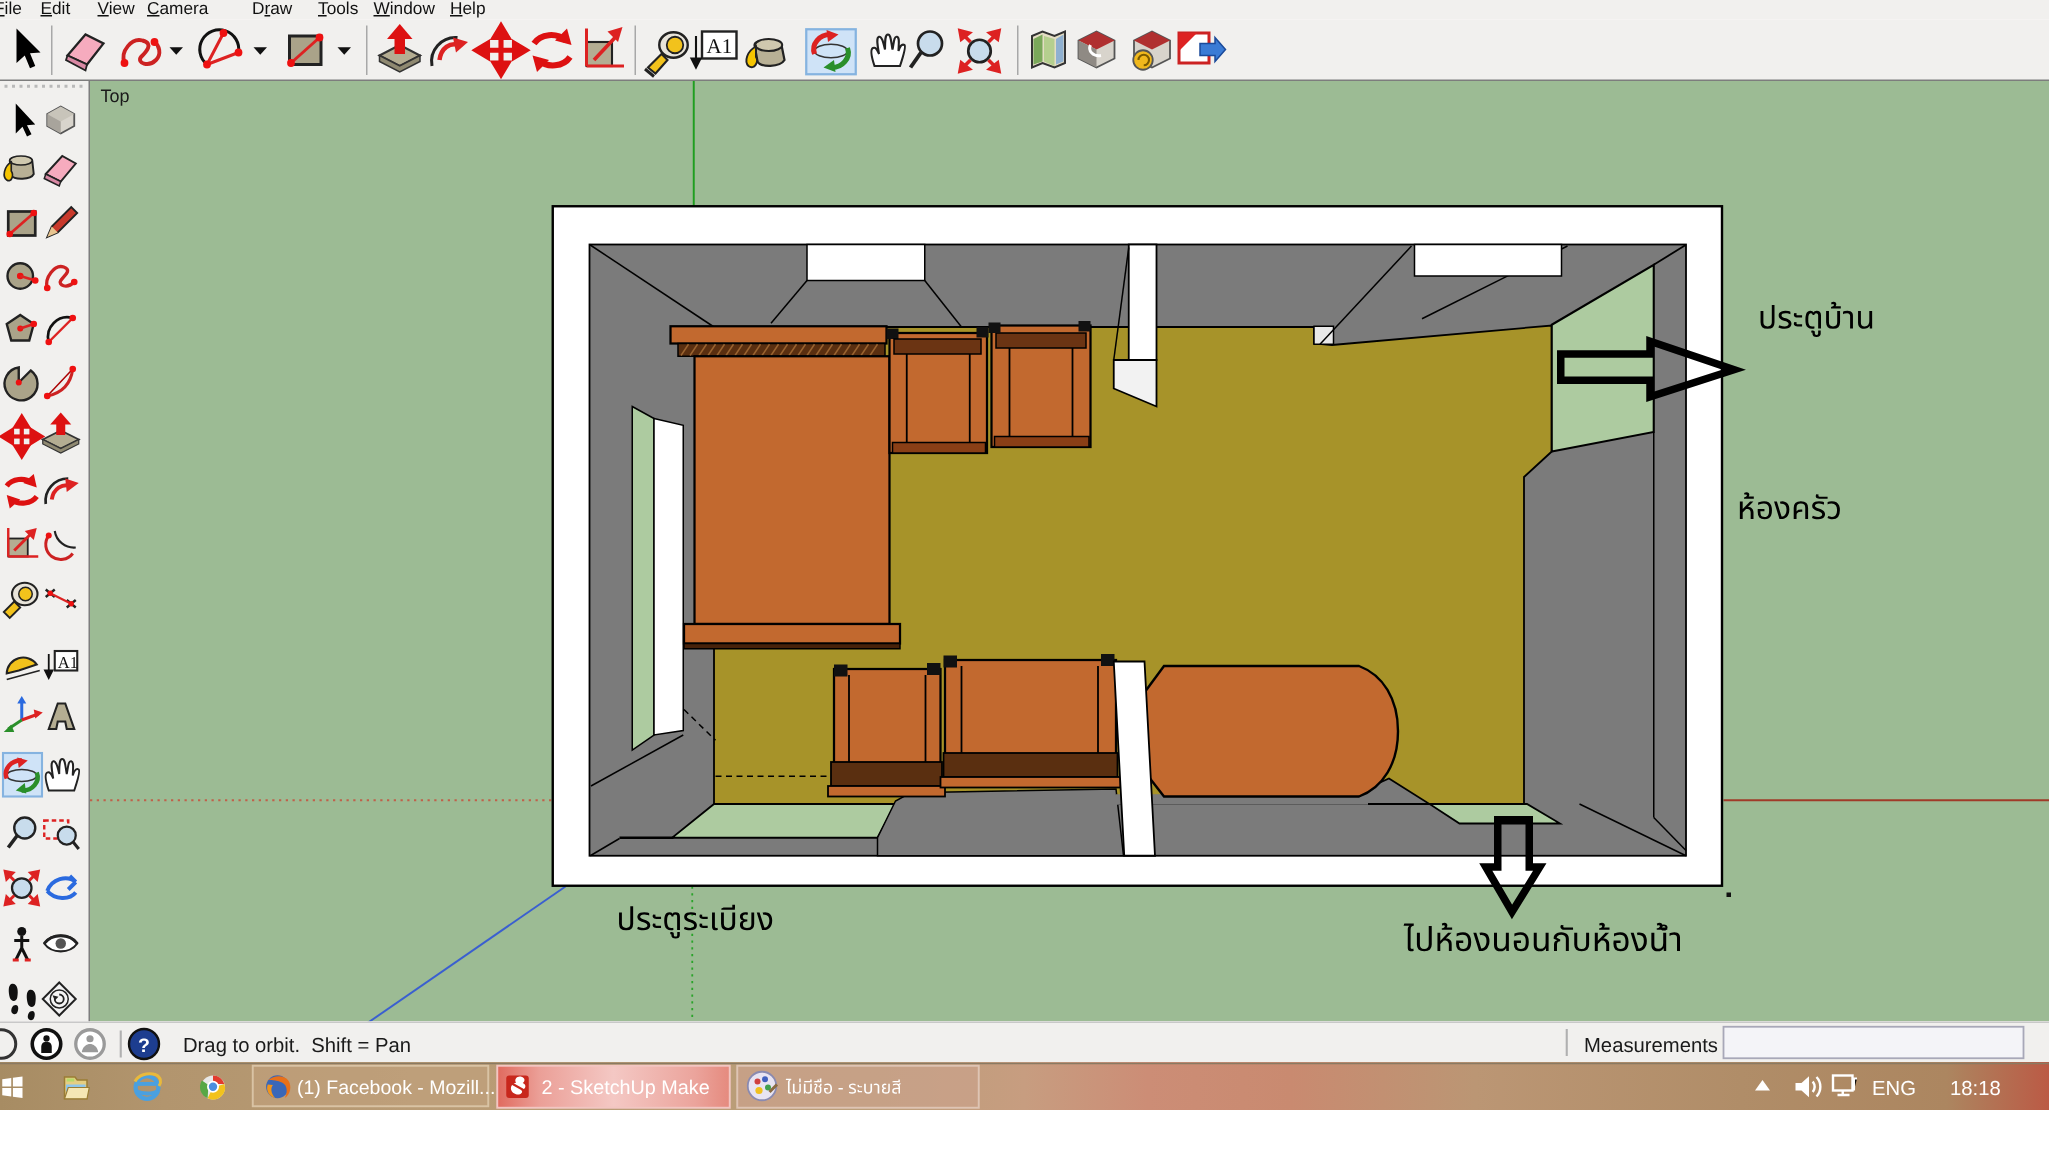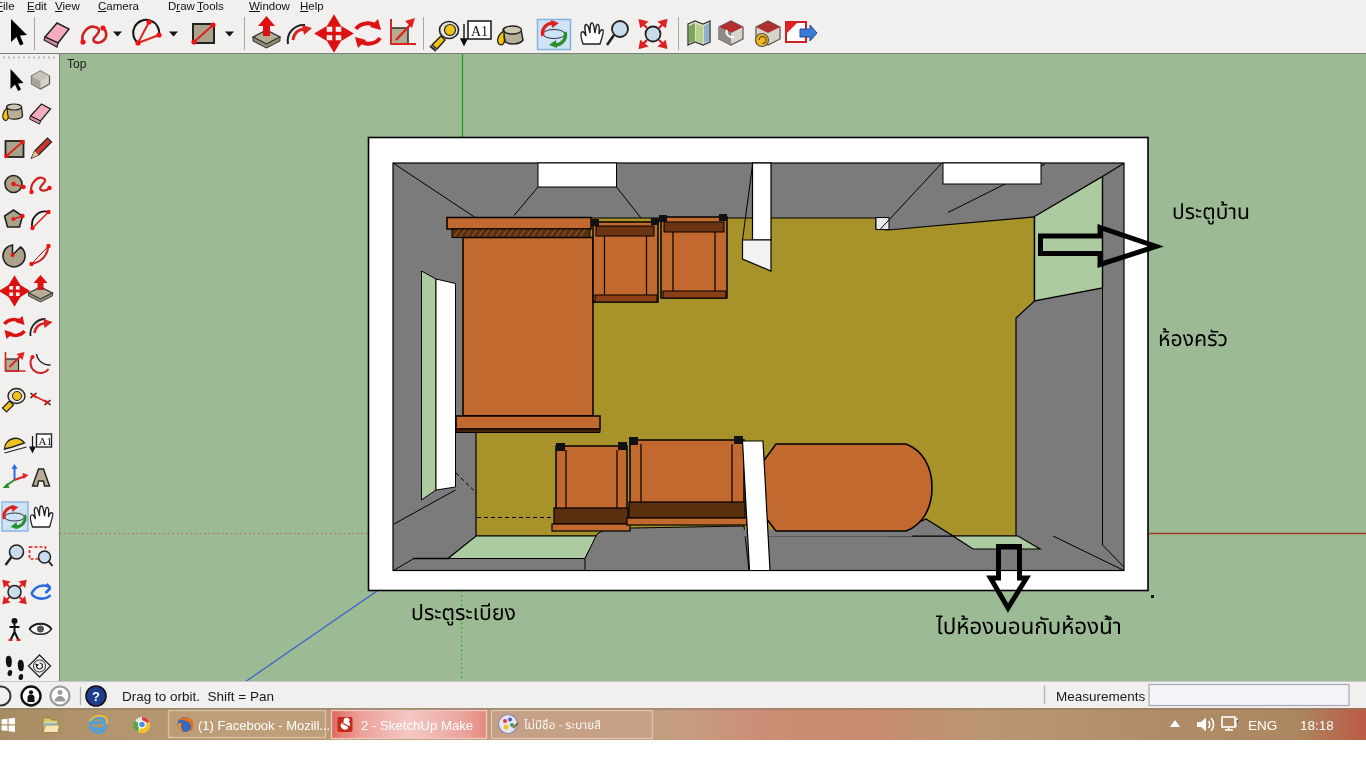--- a/index.html
+++ b/index.html
@@ -5,24 +5,24 @@
 #menubar{position:absolute;left:0;top:0;width:1366px;height:13px;background:#f1f0ee;font-size:11.5px;color:#111;}
 #menubar span{position:absolute;top:0px;}
 #toolbarbg{position:absolute;left:0;top:13px;width:1366px;height:41px;background:#f1f0ee;border-bottom:1px solid #7d7d7d;box-sizing:border-box;}
 #leftbg{position:absolute;left:0;top:54px;width:60px;height:627px;background:#f1f0ee;border-right:1px solid #7d7d7d;box-sizing:border-box;}
 #statusbg{position:absolute;left:0;top:681px;width:1366px;height:27px;background:#f1f0ee;border-top:1px solid #c8c8c8;}
 u{text-decoration:underline;}
 </style></head><body>
 <div id="menubar">
 <span style="left:-4px"><u>F</u>ile</span>
     <span style="left:27px"><u>E</u>dit</span>
-<span style="left:55px"><u>V</u>iew</span>
+<span style="left:65px"><u>V</u>iew</span>
     <span style="left:98px"><u>C</u>amera</span>
 <span style="left:168px">D<u>r</u>aw</span>
-    <span style="left:197px"><u>T</u>ools</span>
+    <span style="left:212px"><u>T</u>ools</span>
 <span style="left:249px"><u>W</u>indow</span>
     <span style="left:300px"><u>H</u>elp</span>
 </div>
 <div id="toolbarbg"></div>
 <div id="leftbg"></div>
 <svg xmlns="http://www.w3.org/2000/svg" width="1366" height="41" viewBox="0 13 1366 41" style="position:absolute;left:0;top:13px">
 <path d="M11,19 L11,42 L16.5,37 L20,45.5 L23.5,44 L20,35.5 L27,35 Z" fill="#000"></path>
 <line x1="34.5" y1="17" x2="34.5" y2="50" stroke="#a8a8a8" stroke-width="1"></line>
 <path d="M45,37 L57,23 L69,29 L58,43 Z" fill="#f6abbe" stroke="#222" stroke-width="1.5"></path>
     <path d="M45,37 L58,43 L57,47 L44,40 Z" fill="#d989a4" stroke="#222" stroke-width="1.2"></path>

